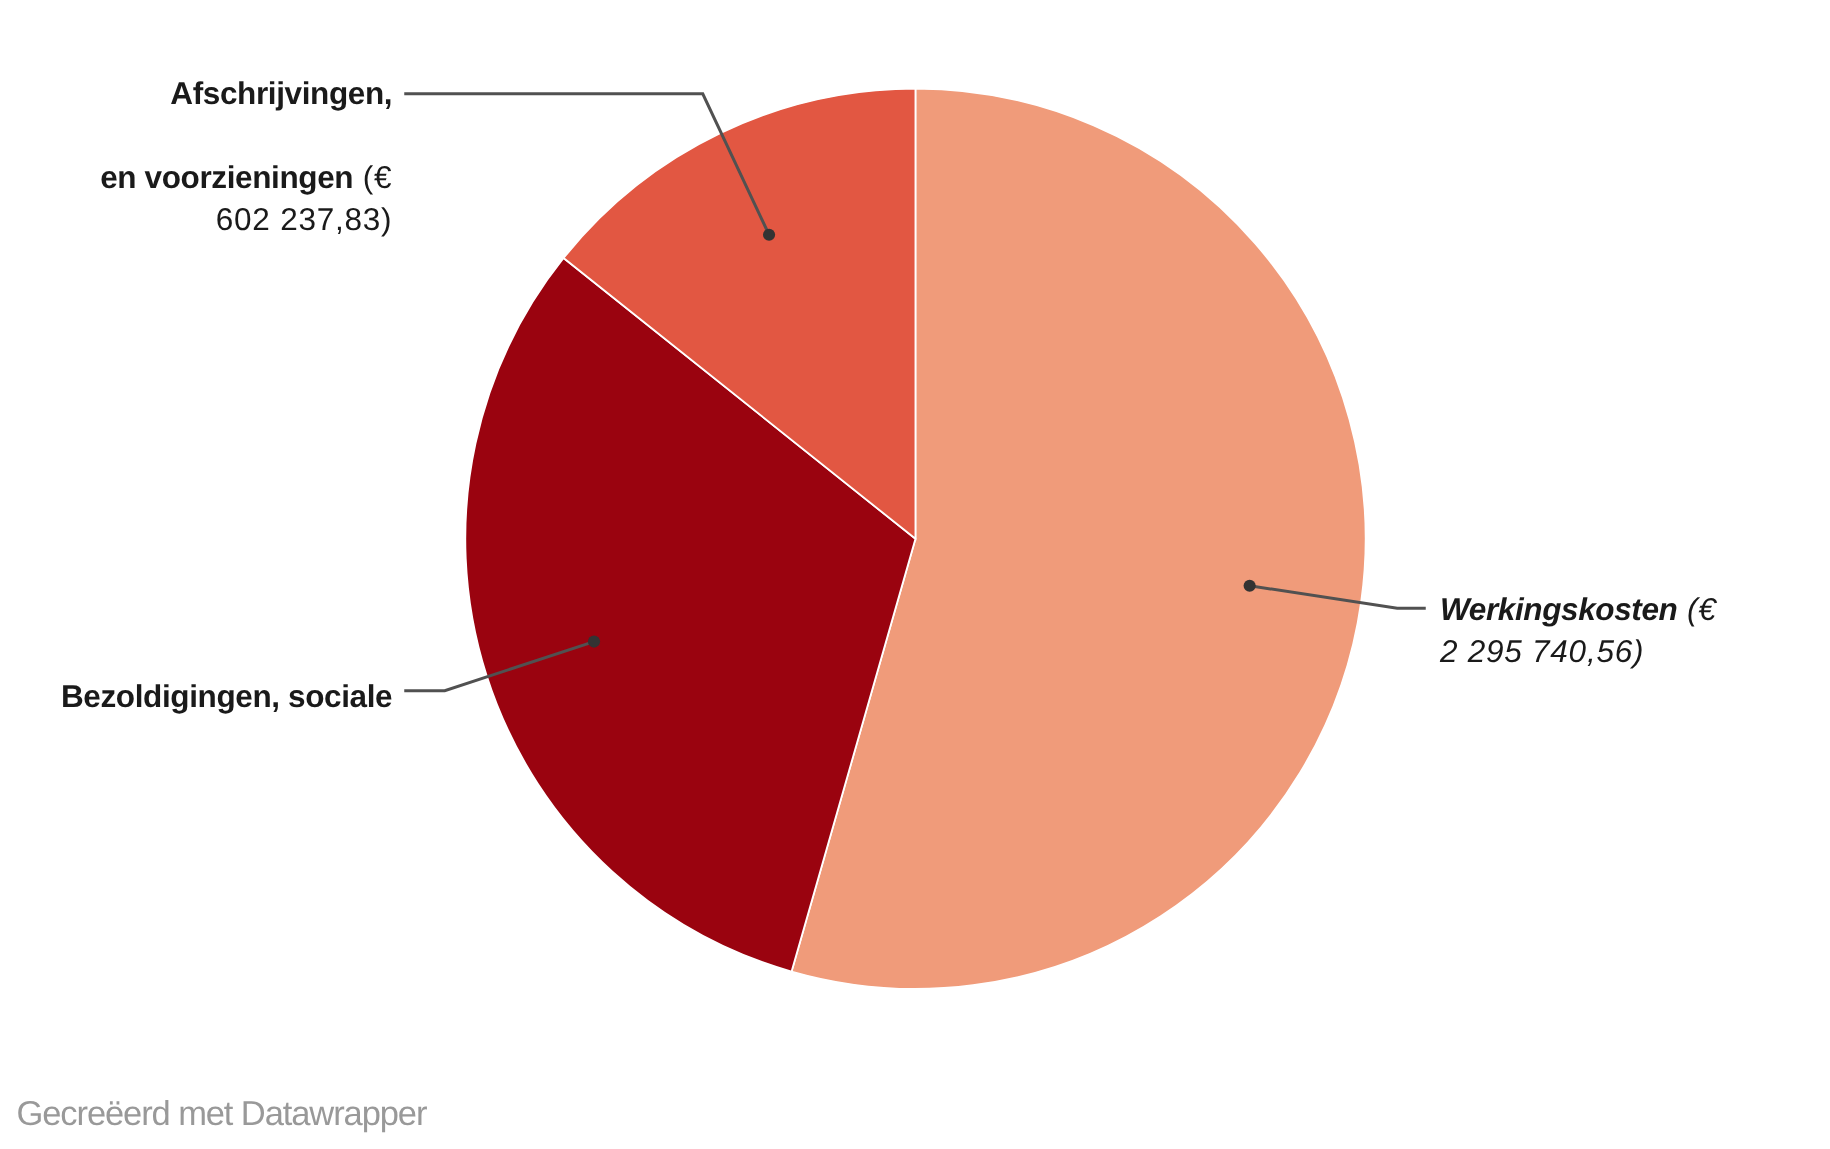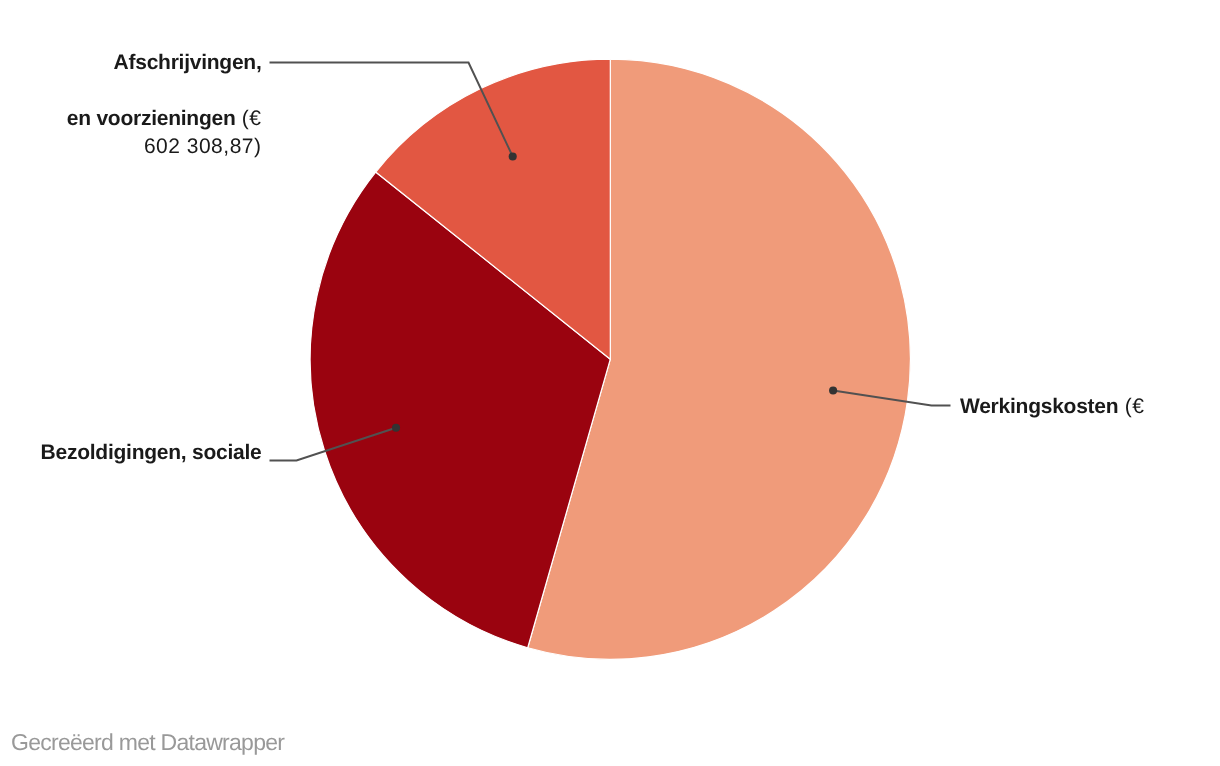--- a/index.html
+++ b/index.html
@@ -4,22 +4,22 @@
 <title>Pie chart</title>
 <style>
   html,body{margin:0;padding:0;}
   body{width:1220px;height:766px;background:#ffffff;font-family:"Liberation Sans",sans-serif;overflow:hidden;
        -webkit-font-smoothing:antialiased;text-rendering:geometricPrecision;}
   #stage{position:relative;width:1220px;height:766px;}
   svg#pie{position:absolute;left:0;top:0;width:1220px;height:766px;}
   .lbl{position:absolute;color:#1a1a1a;font-size:21px;line-height:28px;white-space:nowrap;}
   .lbl .nm{font-weight:700;letter-spacing:-0.25px;}
   .lbl .val{font-weight:400;letter-spacing:0.5px;}
-  #lbl-werk{left:960px;top:392.5px;text-align:left;}
-  #lbl-bez{right:958.5px;top:439px;text-align:left;}
+  #lbl-werk{left:960px;top:392.5px;text-align:left;font-style:italic;}
+  #lbl-bez{right:958.5px;top:451px;text-align:left;}
   #lbl-afs{right:958.5px;top:49px;text-align:right;}
   .credit{position:absolute;left:11px;top:729px;color:#999;font-size:23px;letter-spacing:-0.73px;text-align:right;}
 </style>
 </head>
 <body>
 
 <div id="stage">
   <svg id="pie" viewBox="0 0 1220 766">
       <path d="M 610.3 359.2 L 610.30 59.10 A 300.1 300.1 0 1 1 527.71 647.71 Z" fill="#f09b7a" stroke="#ffffff" stroke-width="1.2"></path>
       <path d="M 610.3 359.2 L 527.71 647.71 A 300.1 300.1 0 0 1 375.71 172.04 Z" fill="#9a030f" stroke="#ffffff" stroke-width="1.2"></path>
@@ -30,17 +30,17 @@
       </g>
       <g>
         <polyline points="396.0,427.7 296.5,460.5 269.5,460.5" fill="none" stroke="#515151" stroke-width="2"></polyline>
         <circle cx="396.0" cy="427.7" r="4.05" fill="#333333"></circle>
       </g>
       <g>
         <polyline points="512.7,156.5 468.5,62.5 269.5,62.5" fill="none" stroke="#515151" stroke-width="2"></polyline>
         <circle cx="512.7" cy="156.5" r="4.05" fill="#333333"></circle>
       </g>
     </svg>
-  <div class="lbl" id="lbl-werk"><span class="nm">Werkingskosten</span><span class="val"> (€</span><br></div>
+  <div class="lbl" id="lbl-werk"><span class="nm">Werkingskosten</span><span class="val"> (€</span><br><span class="val">2 295 740,56)</span></div>
   <div class="lbl" id="lbl-bez"><span class="nm">Bezoldigingen, sociale</span><br><br></div>
-  <div class="lbl" id="lbl-afs"><span class="nm">Afschrijvingen,</span><br><br><span class="nm">en voorzieningen</span><span class="val"> (€</span><br><span class="val">602 308,87)</span></div>
+  <div class="lbl" id="lbl-afs"><span class="nm">Afschrijvingen,</span><br><br><span class="nm">en voorzieningen</span><span class="val"> (€</span><br><span class="val">602 237,83)</span></div>
   <div class="credit">Gecreëerd met Datawrapper</div>
 </div>
 
 </body></html>

